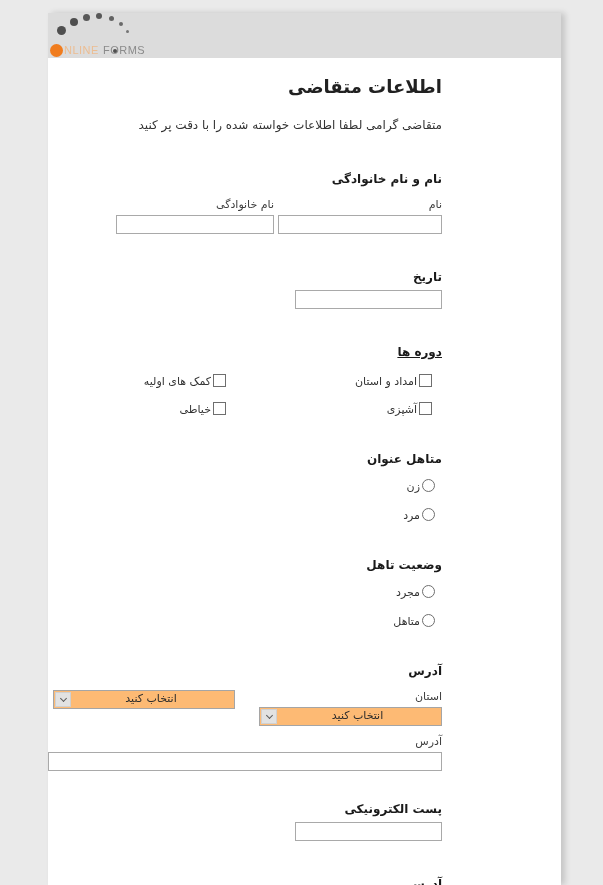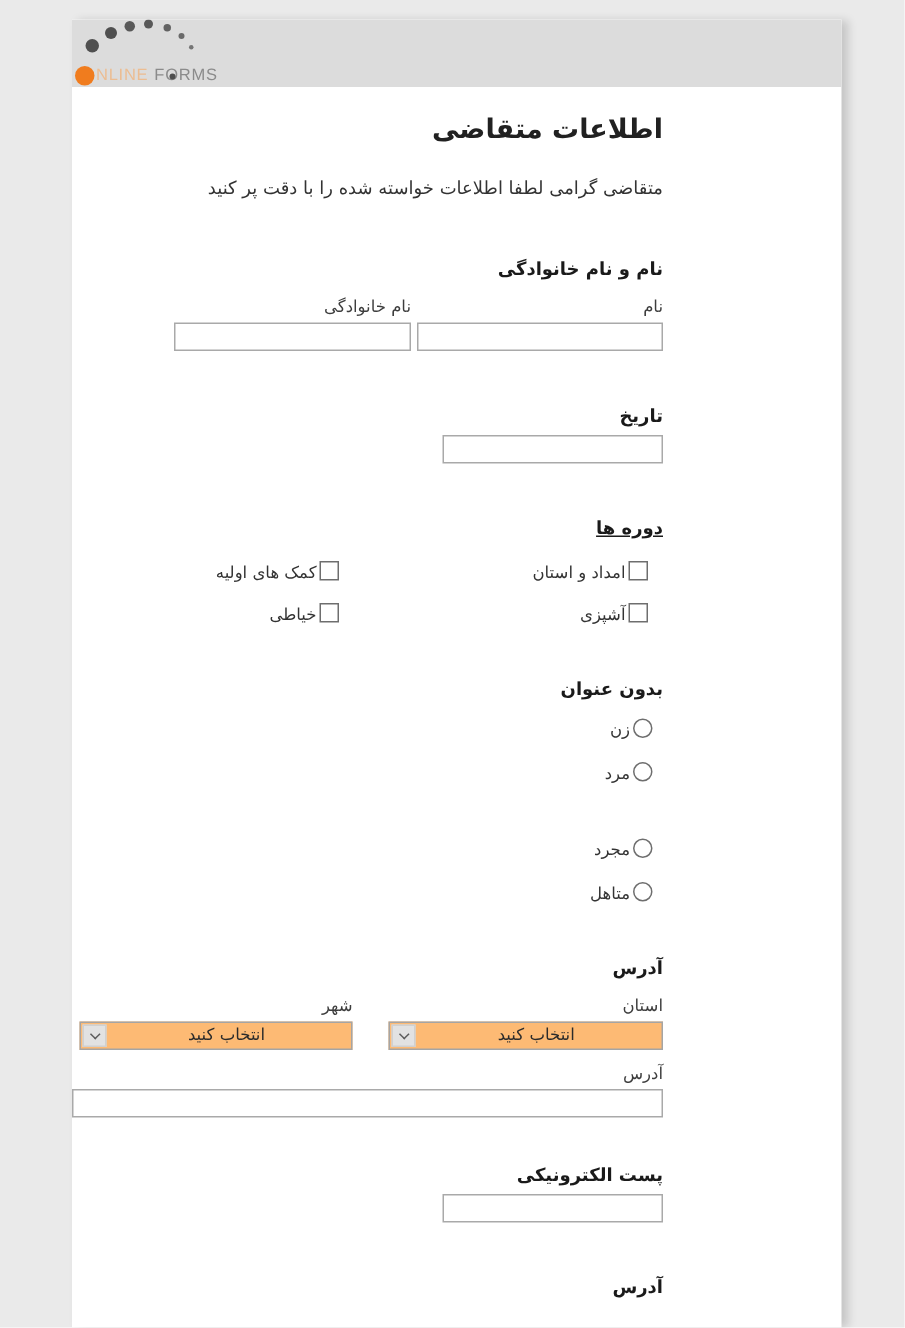--- a/index.html
+++ b/index.html
@@ -210,34 +210,35 @@
           <span class="opt-label">آشپزی</span>
         </div>
         <div class="opt">
           <span class="cb"></span>
           <span class="opt-label">خیاطی</span>
         </div>
       </div>
     </div>
 
     <div class="section">
-      <h3 class="sec-heading">بدون عنوان</h3>
+      <h3 class="sec-heading">متاهل عنوان</h3>
       <div class="radio-group">
         <div class="opt">
           <span class="rd"></span>
           <span class="opt-label">زن</span>
         </div>
         <div class="opt">
           <span class="rd"></span>
           <span class="opt-label">مرد</span>
         </div>
       </div>
     </div>
 
     <div class="section">
+      <h3 class="sec-heading">وضعیت تاهل</h3>
       <div class="radio-group">
         <div class="opt">
           <span class="rd"></span>
           <span class="opt-label">مجرد</span>
         </div>
         <div class="opt">
           <span class="rd"></span>
           <span class="opt-label">متاهل</span>
         </div>
       </div>
@@ -249,21 +250,20 @@
         <div>
           <span class="field-label">استان</span>
           <div class="sel">
             <span class="sel-btn">
                 <span class="chev"></span>
               </span>
             <span class="sel-text">انتخاب کنید</span>
           </div>
         </div>
         <div>
-          <span class="field-label">شهر</span>
           <div class="sel">
             <span class="sel-btn">
                 <span class="chev"></span>
               </span>
             <span class="sel-text">انتخاب کنید</span>
           </div>
         </div>
       </div>
       <span class="field-label addr-label">آدرس</span>
       <input type="text" class="text-input full-input" value="" style="">

